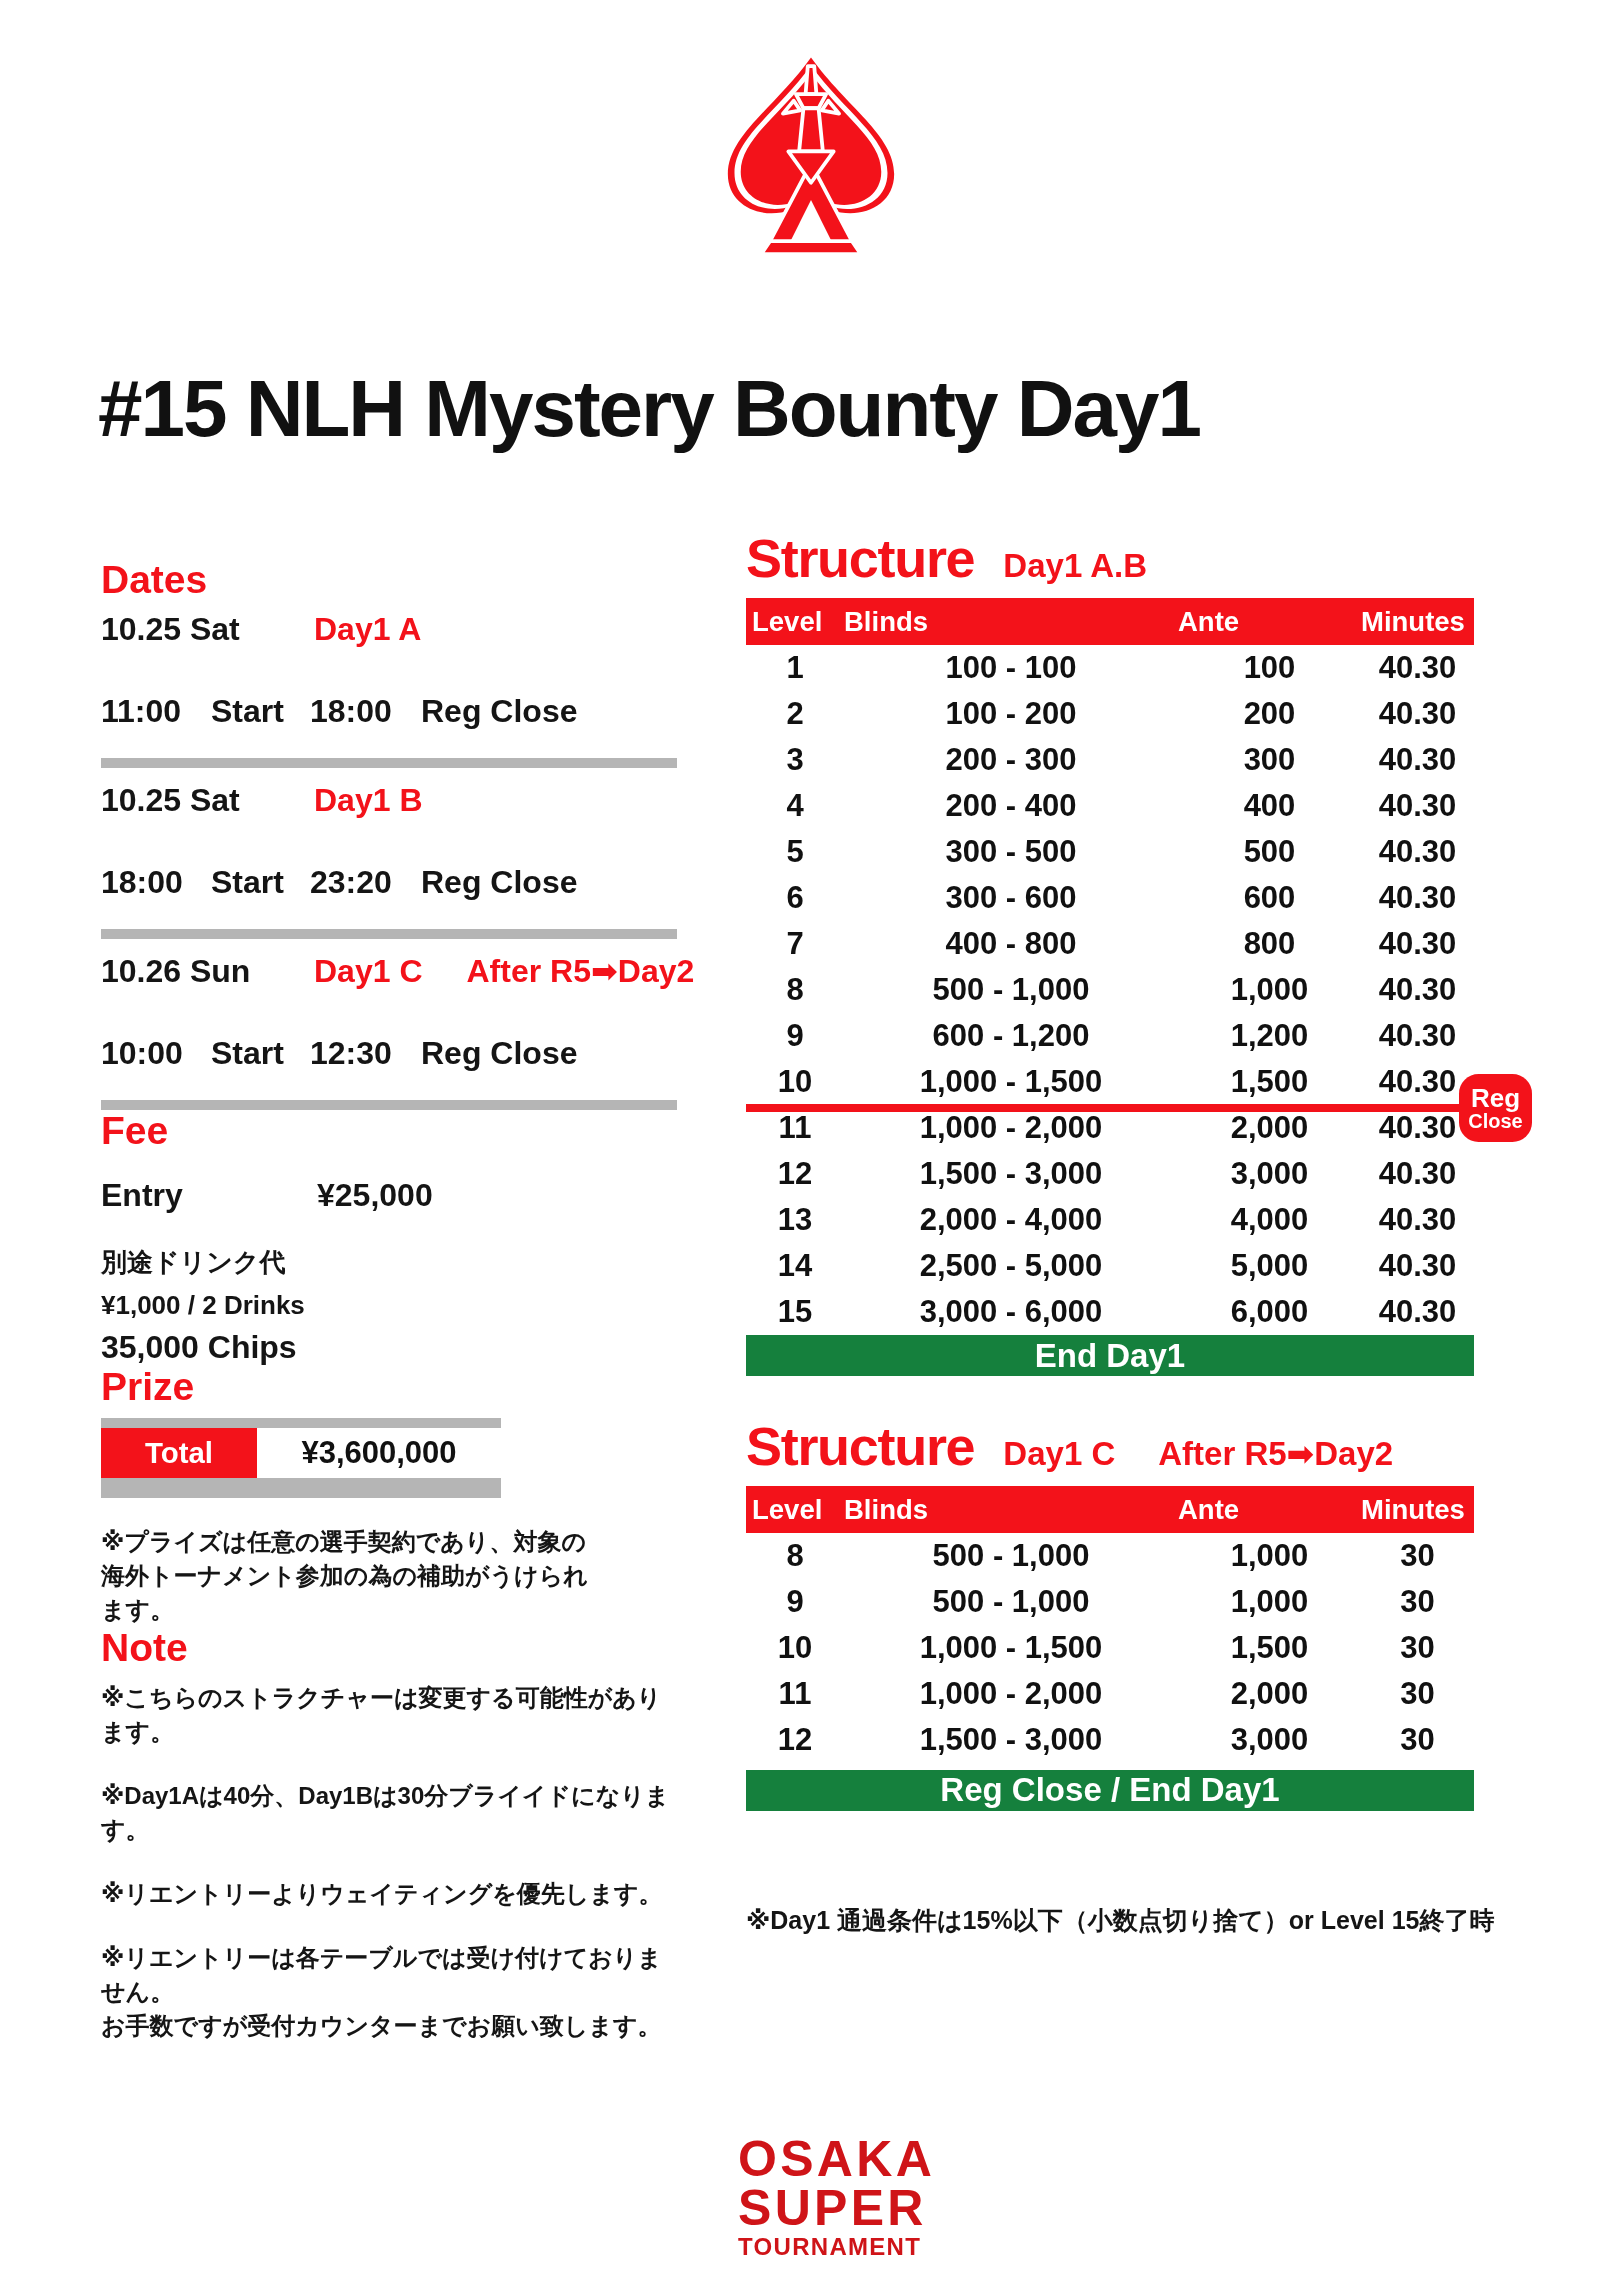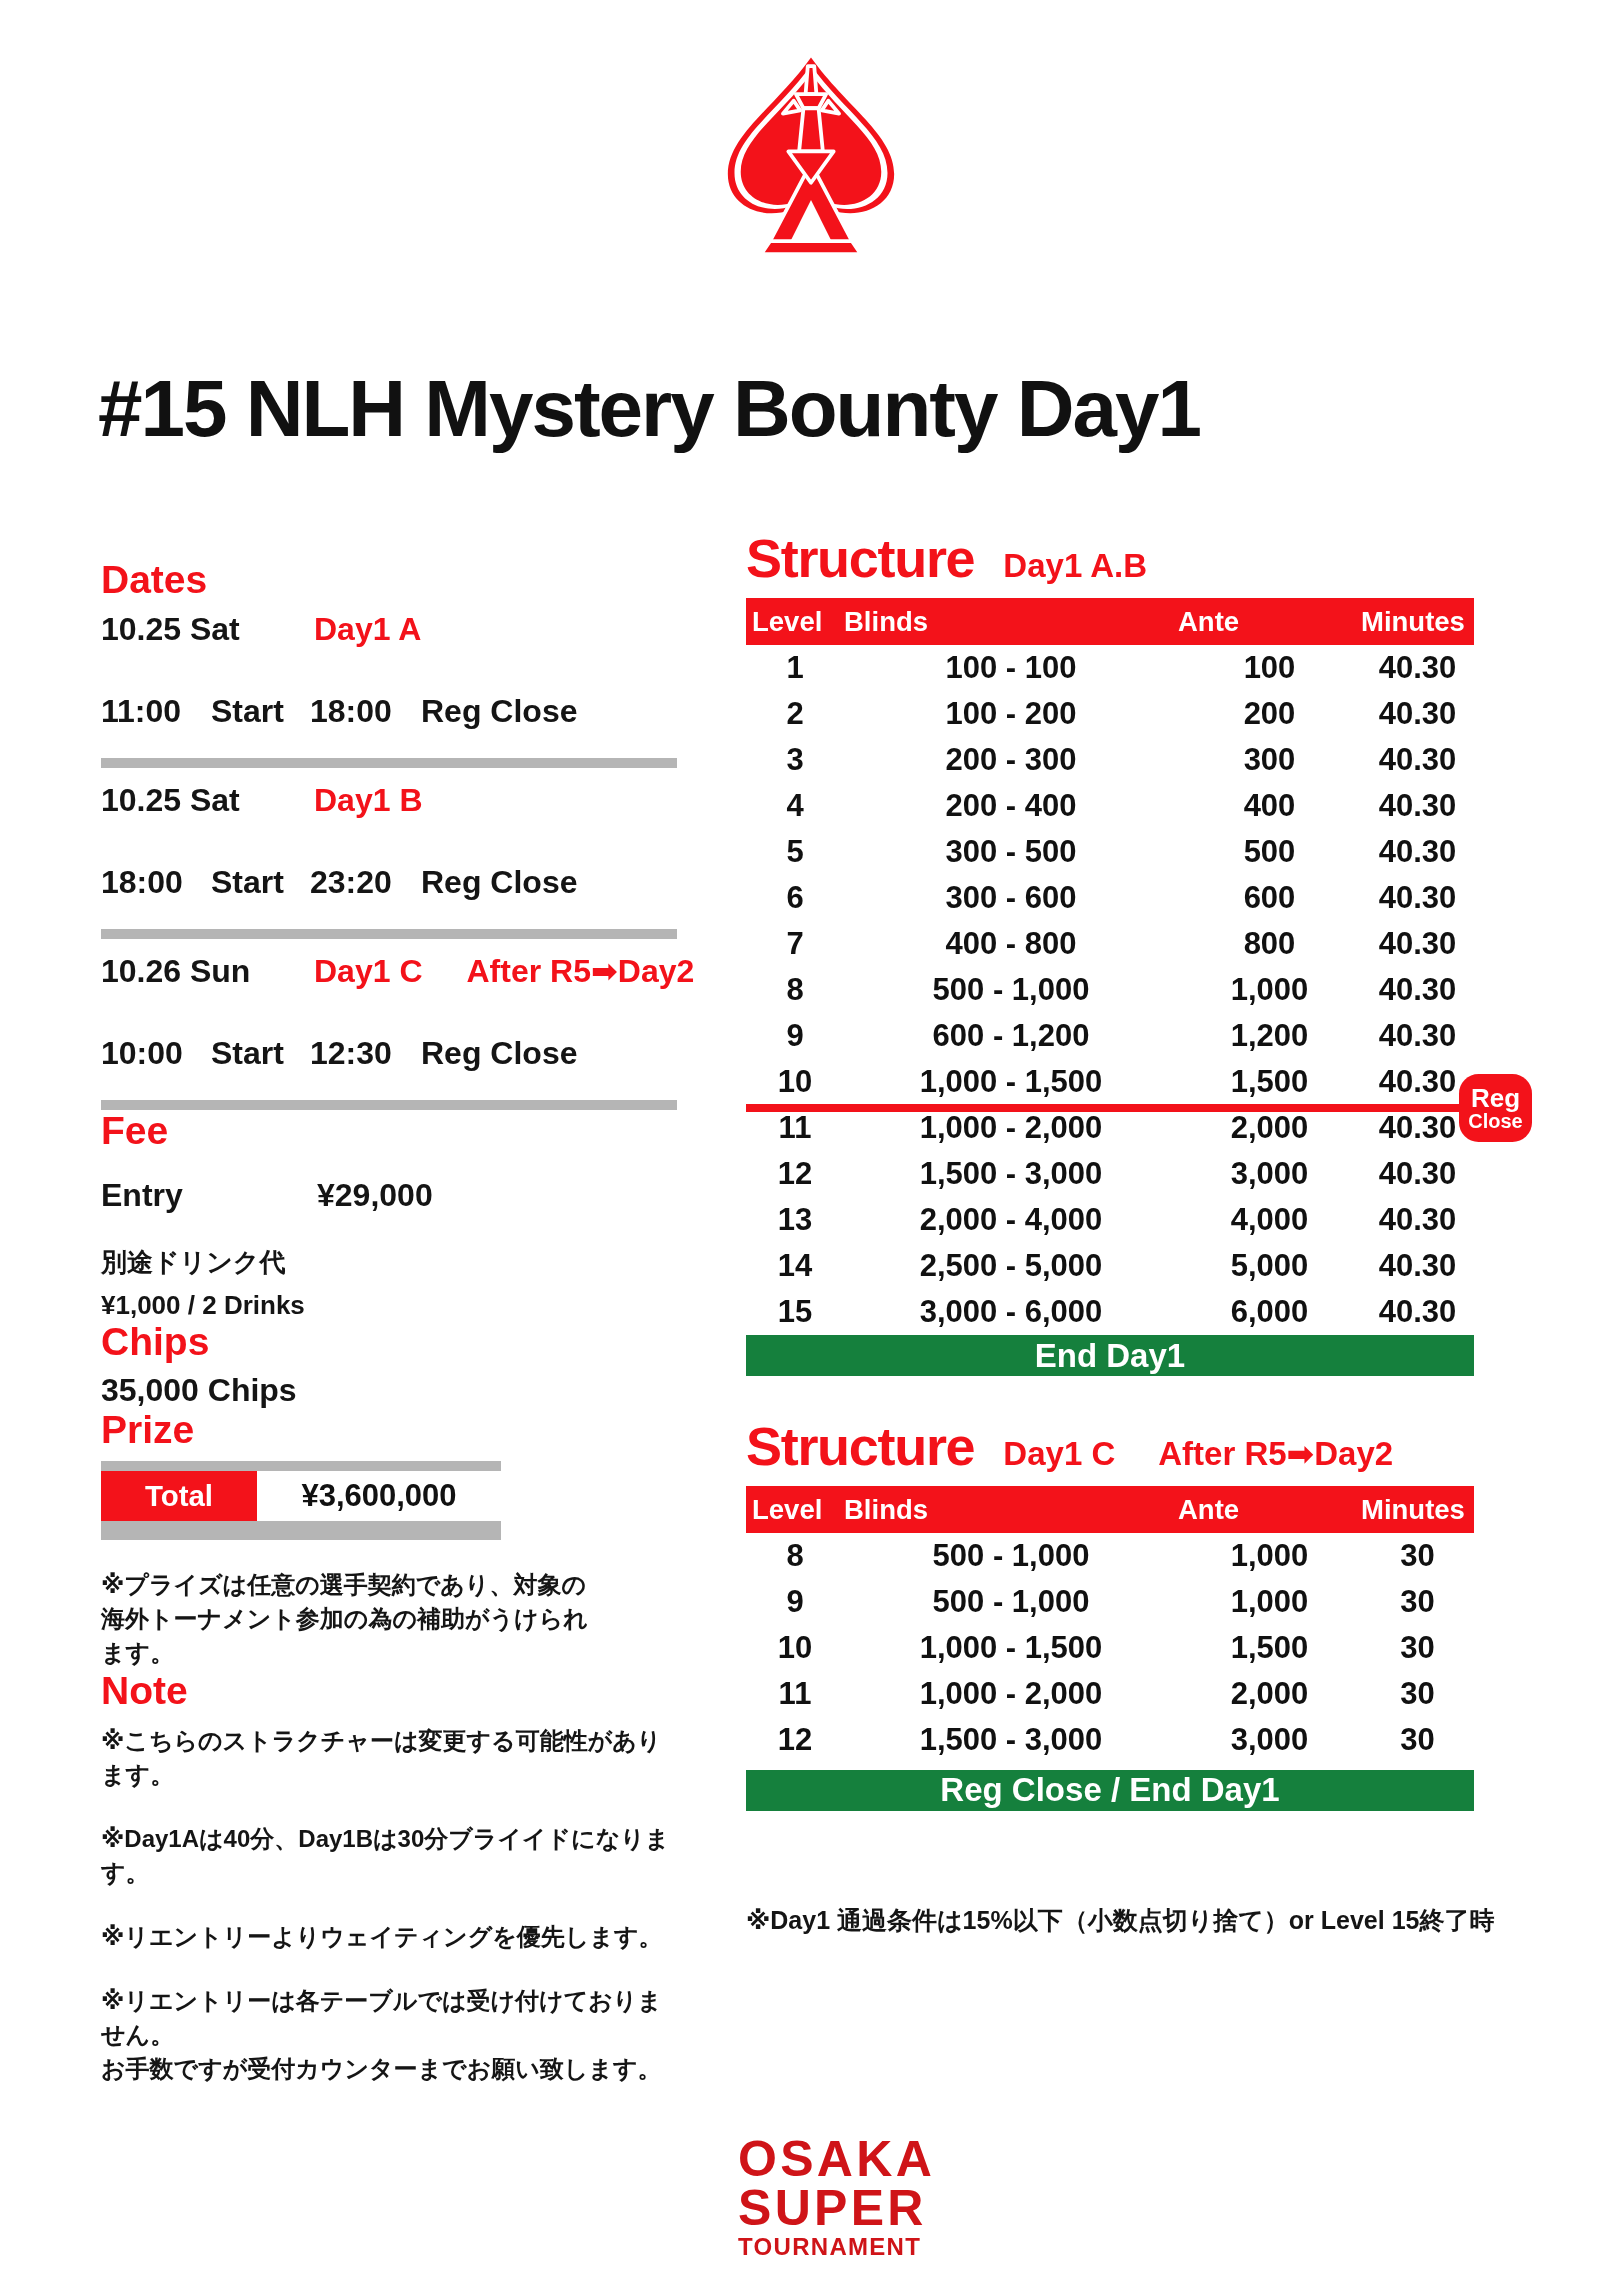--- a/index.html
+++ b/index.html
@@ -153,26 +153,25 @@
       <span class="t1">10:00</span>
       <span class="t2">Start</span>
       <span class="t3">12:30</span>
       <span>Reg Close</span>
     </div>
     <div class="divider d"></div>
 
     <h2 class="sec mt-fee">Fee</h2>
     <div class="entry-row">
       <span class="lab">Entry</span>
-      <span>¥29,000</span>
+      <span>¥25,000</span>
     </div>
     <div class="jp-note">別途ドリンク代</div>
     <div class="jp-note2">¥1,000 / 2 Drinks</div>
 
-    <h2 class="sec mt-chips">Chips</h2>
     <div class="chips-value">35,000 Chips</div>
 
     <h2 class="sec mt-prize">Prize</h2>
     <div class="prize-table">
       <div class="pbar"></div>
       <div class="prow">
         <span class="plabel">Total</span>
         <span class="pvalue">¥3,600,000</span>
       </div>
       <div class="pbar"></div>

